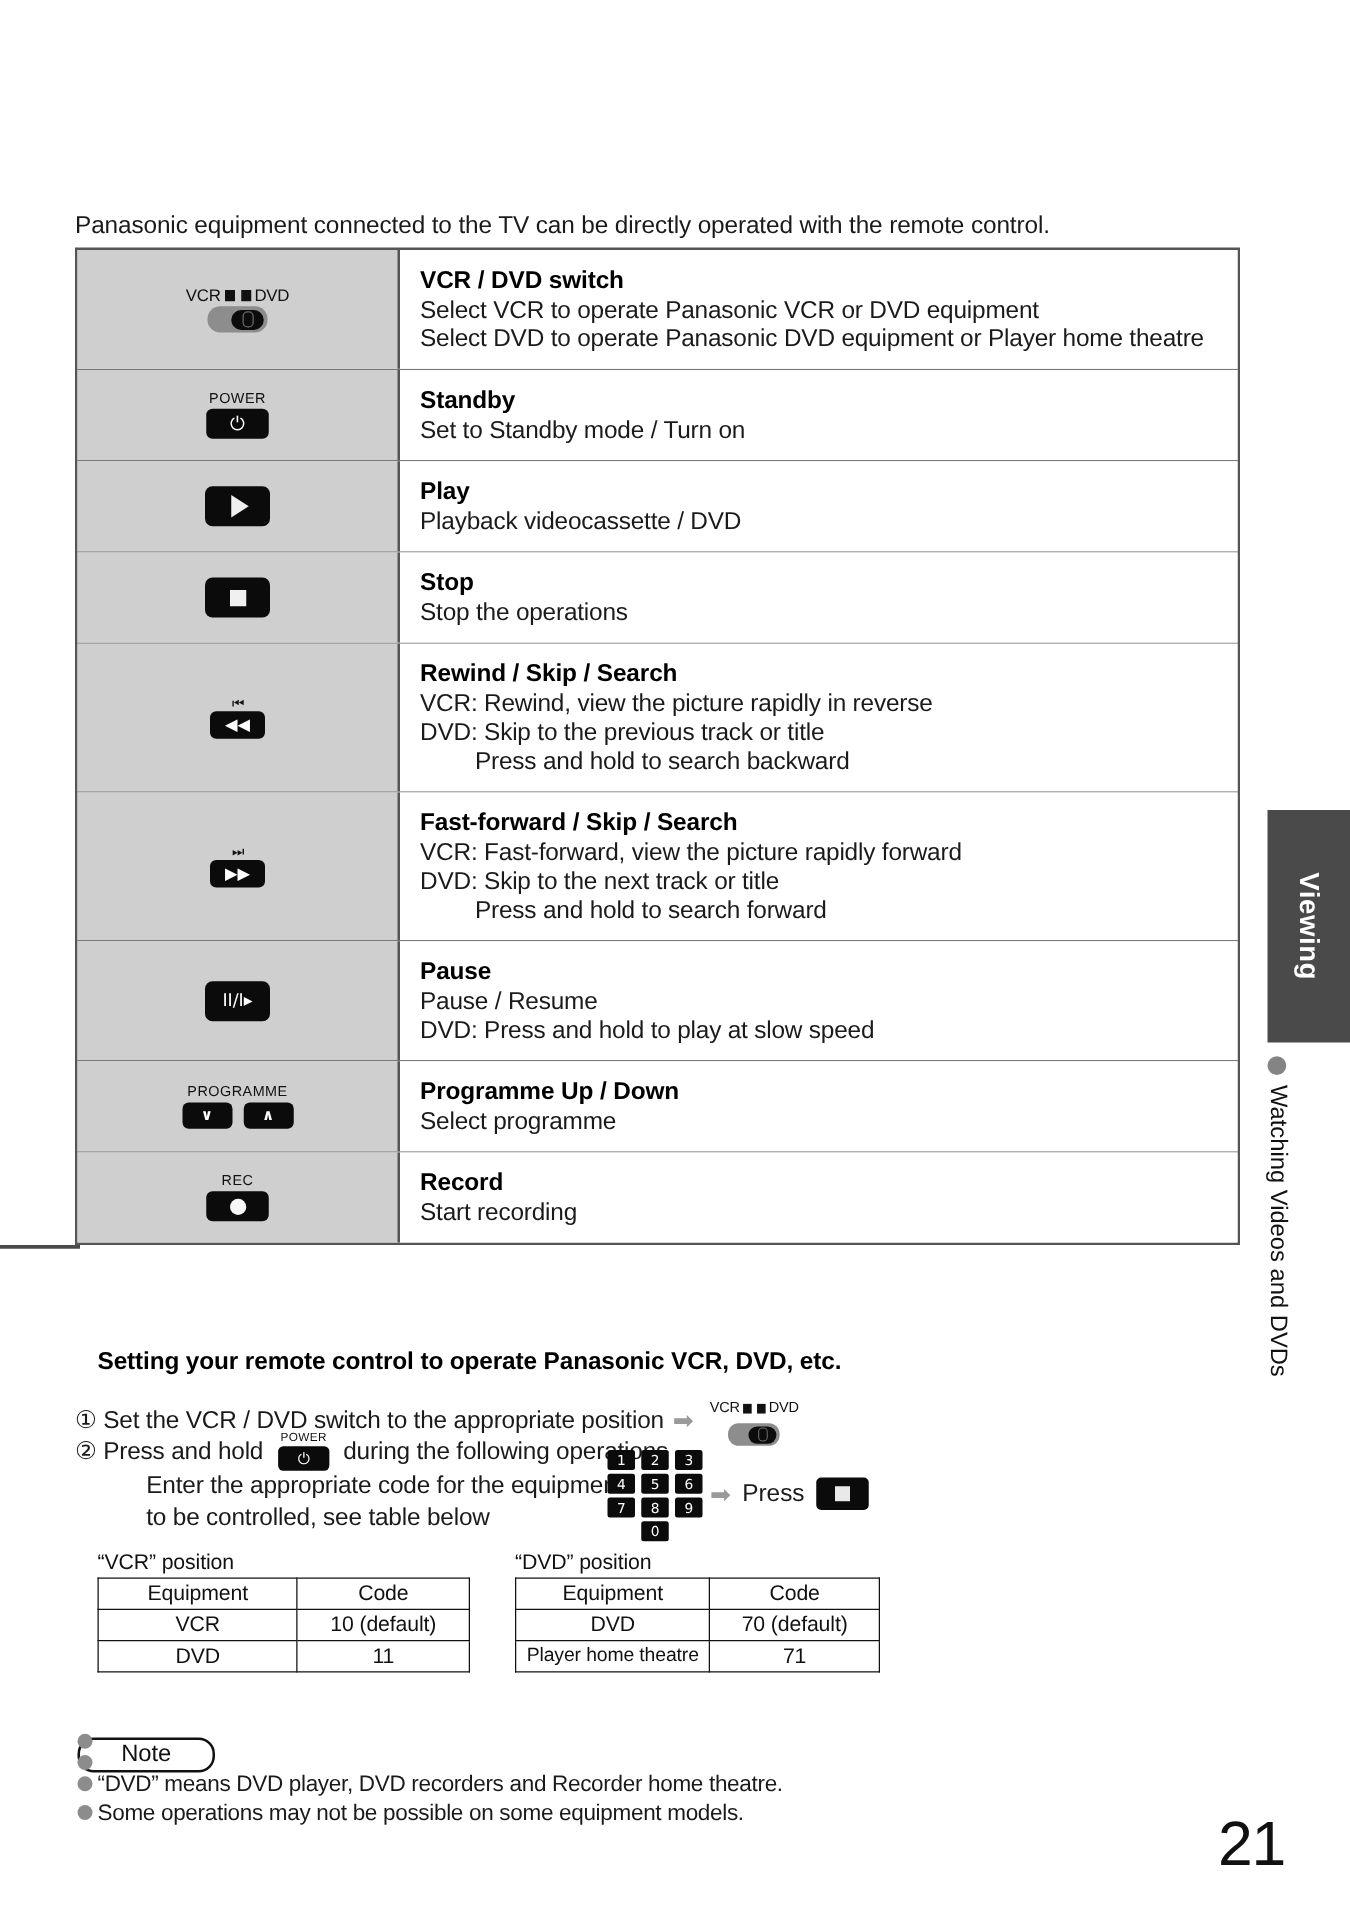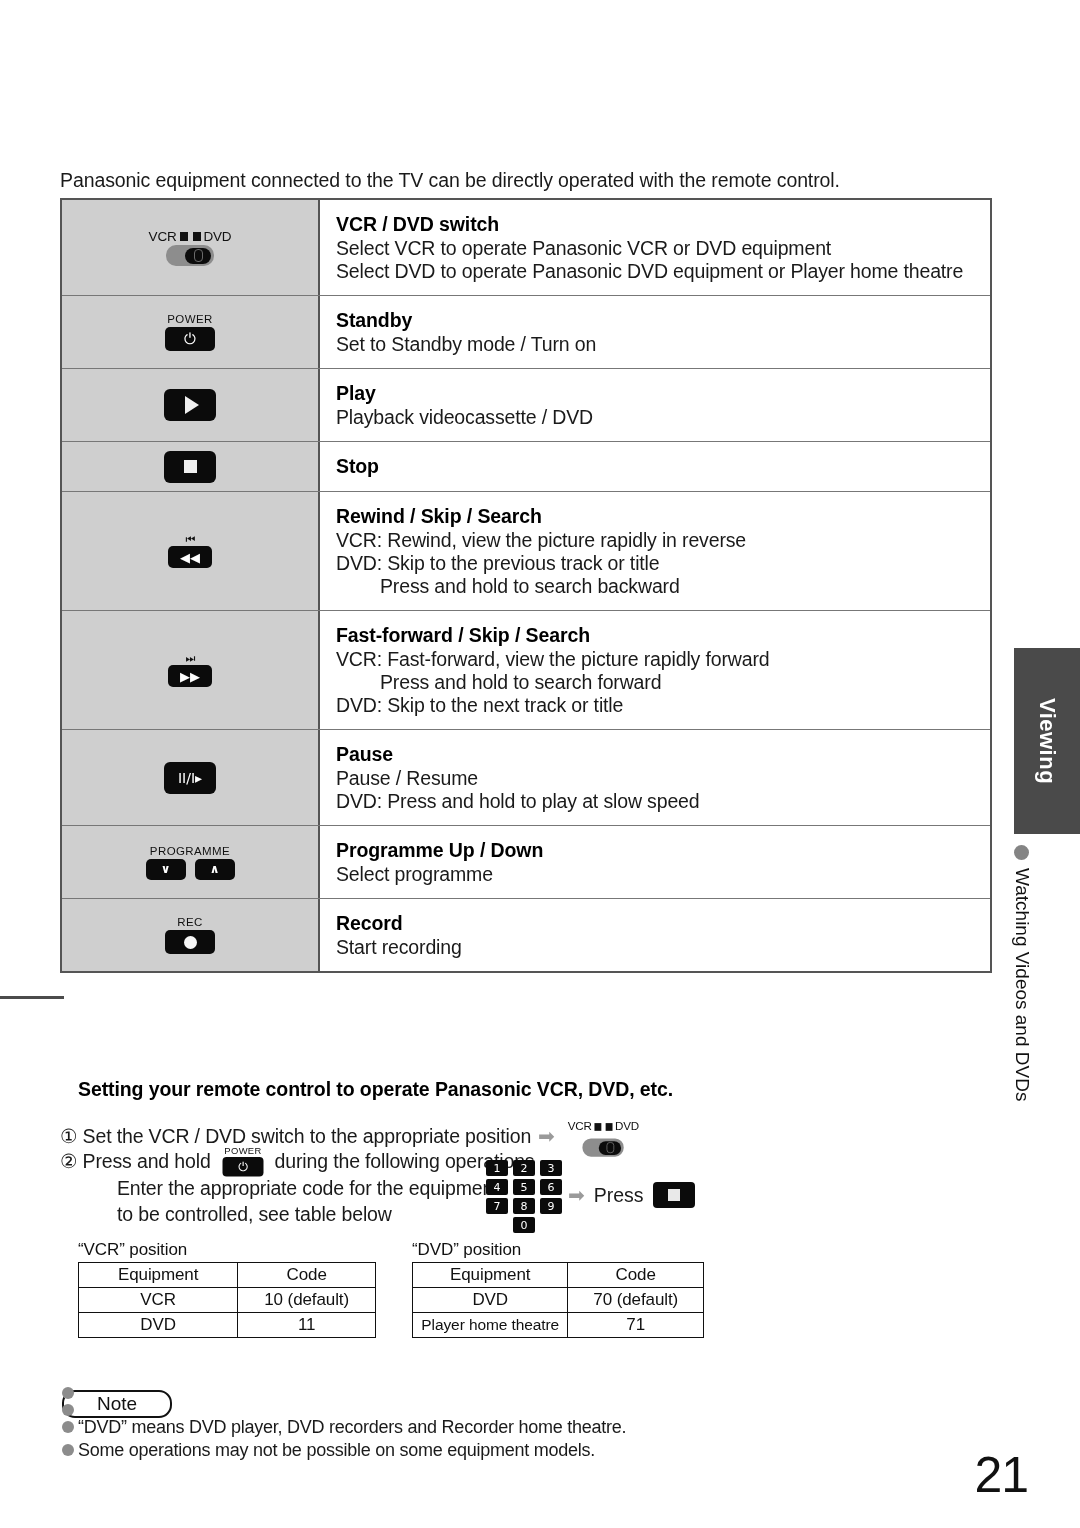--- a/index.html
+++ b/index.html
@@ -393,20 +393,21 @@
   <div class="rc-row">
     <div class="rc-icon-cell">
       <div class="key-wrap">
         <div class="key-btn big">
           <span class="glyph-stop"></span>
         </div>
       </div>
     </div>
     <div class="rc-text-cell">
       <div class="rc-title">Stop</div>
+      <div class="rc-line">Stop the operations</div>
     </div>
   </div>
 
   <div class="rc-row">
     <div class="rc-icon-cell">
       <div class="key-wrap">
         <div class="mini-skip">⏮</div>
         <div class="key-btn small">
           <span class="glyph-txt">◀◀</span>
         </div>
@@ -425,22 +426,22 @@
       <div class="key-wrap">
         <div class="mini-skip">⏭</div>
         <div class="key-btn small">
           <span class="glyph-txt">▶▶</span>
         </div>
       </div>
     </div>
     <div class="rc-text-cell">
       <div class="rc-title">Fast-forward / Skip / Search</div>
       <div class="rc-line">VCR: Fast-forward, view the picture rapidly forward</div>
+      <div class="rc-line">DVD: Skip to the next track or title</div>
       <div class="rc-line indent">Press and hold to search forward</div>
-      <div class="rc-line">DVD: Skip to the next track or title</div>
     </div>
   </div>
 
   <div class="rc-row">
     <div class="rc-icon-cell">
       <div class="key-wrap">
         <div class="key-btn big">
           <span class="pause-txt">II/I▸</span>
         </div>
       </div>

